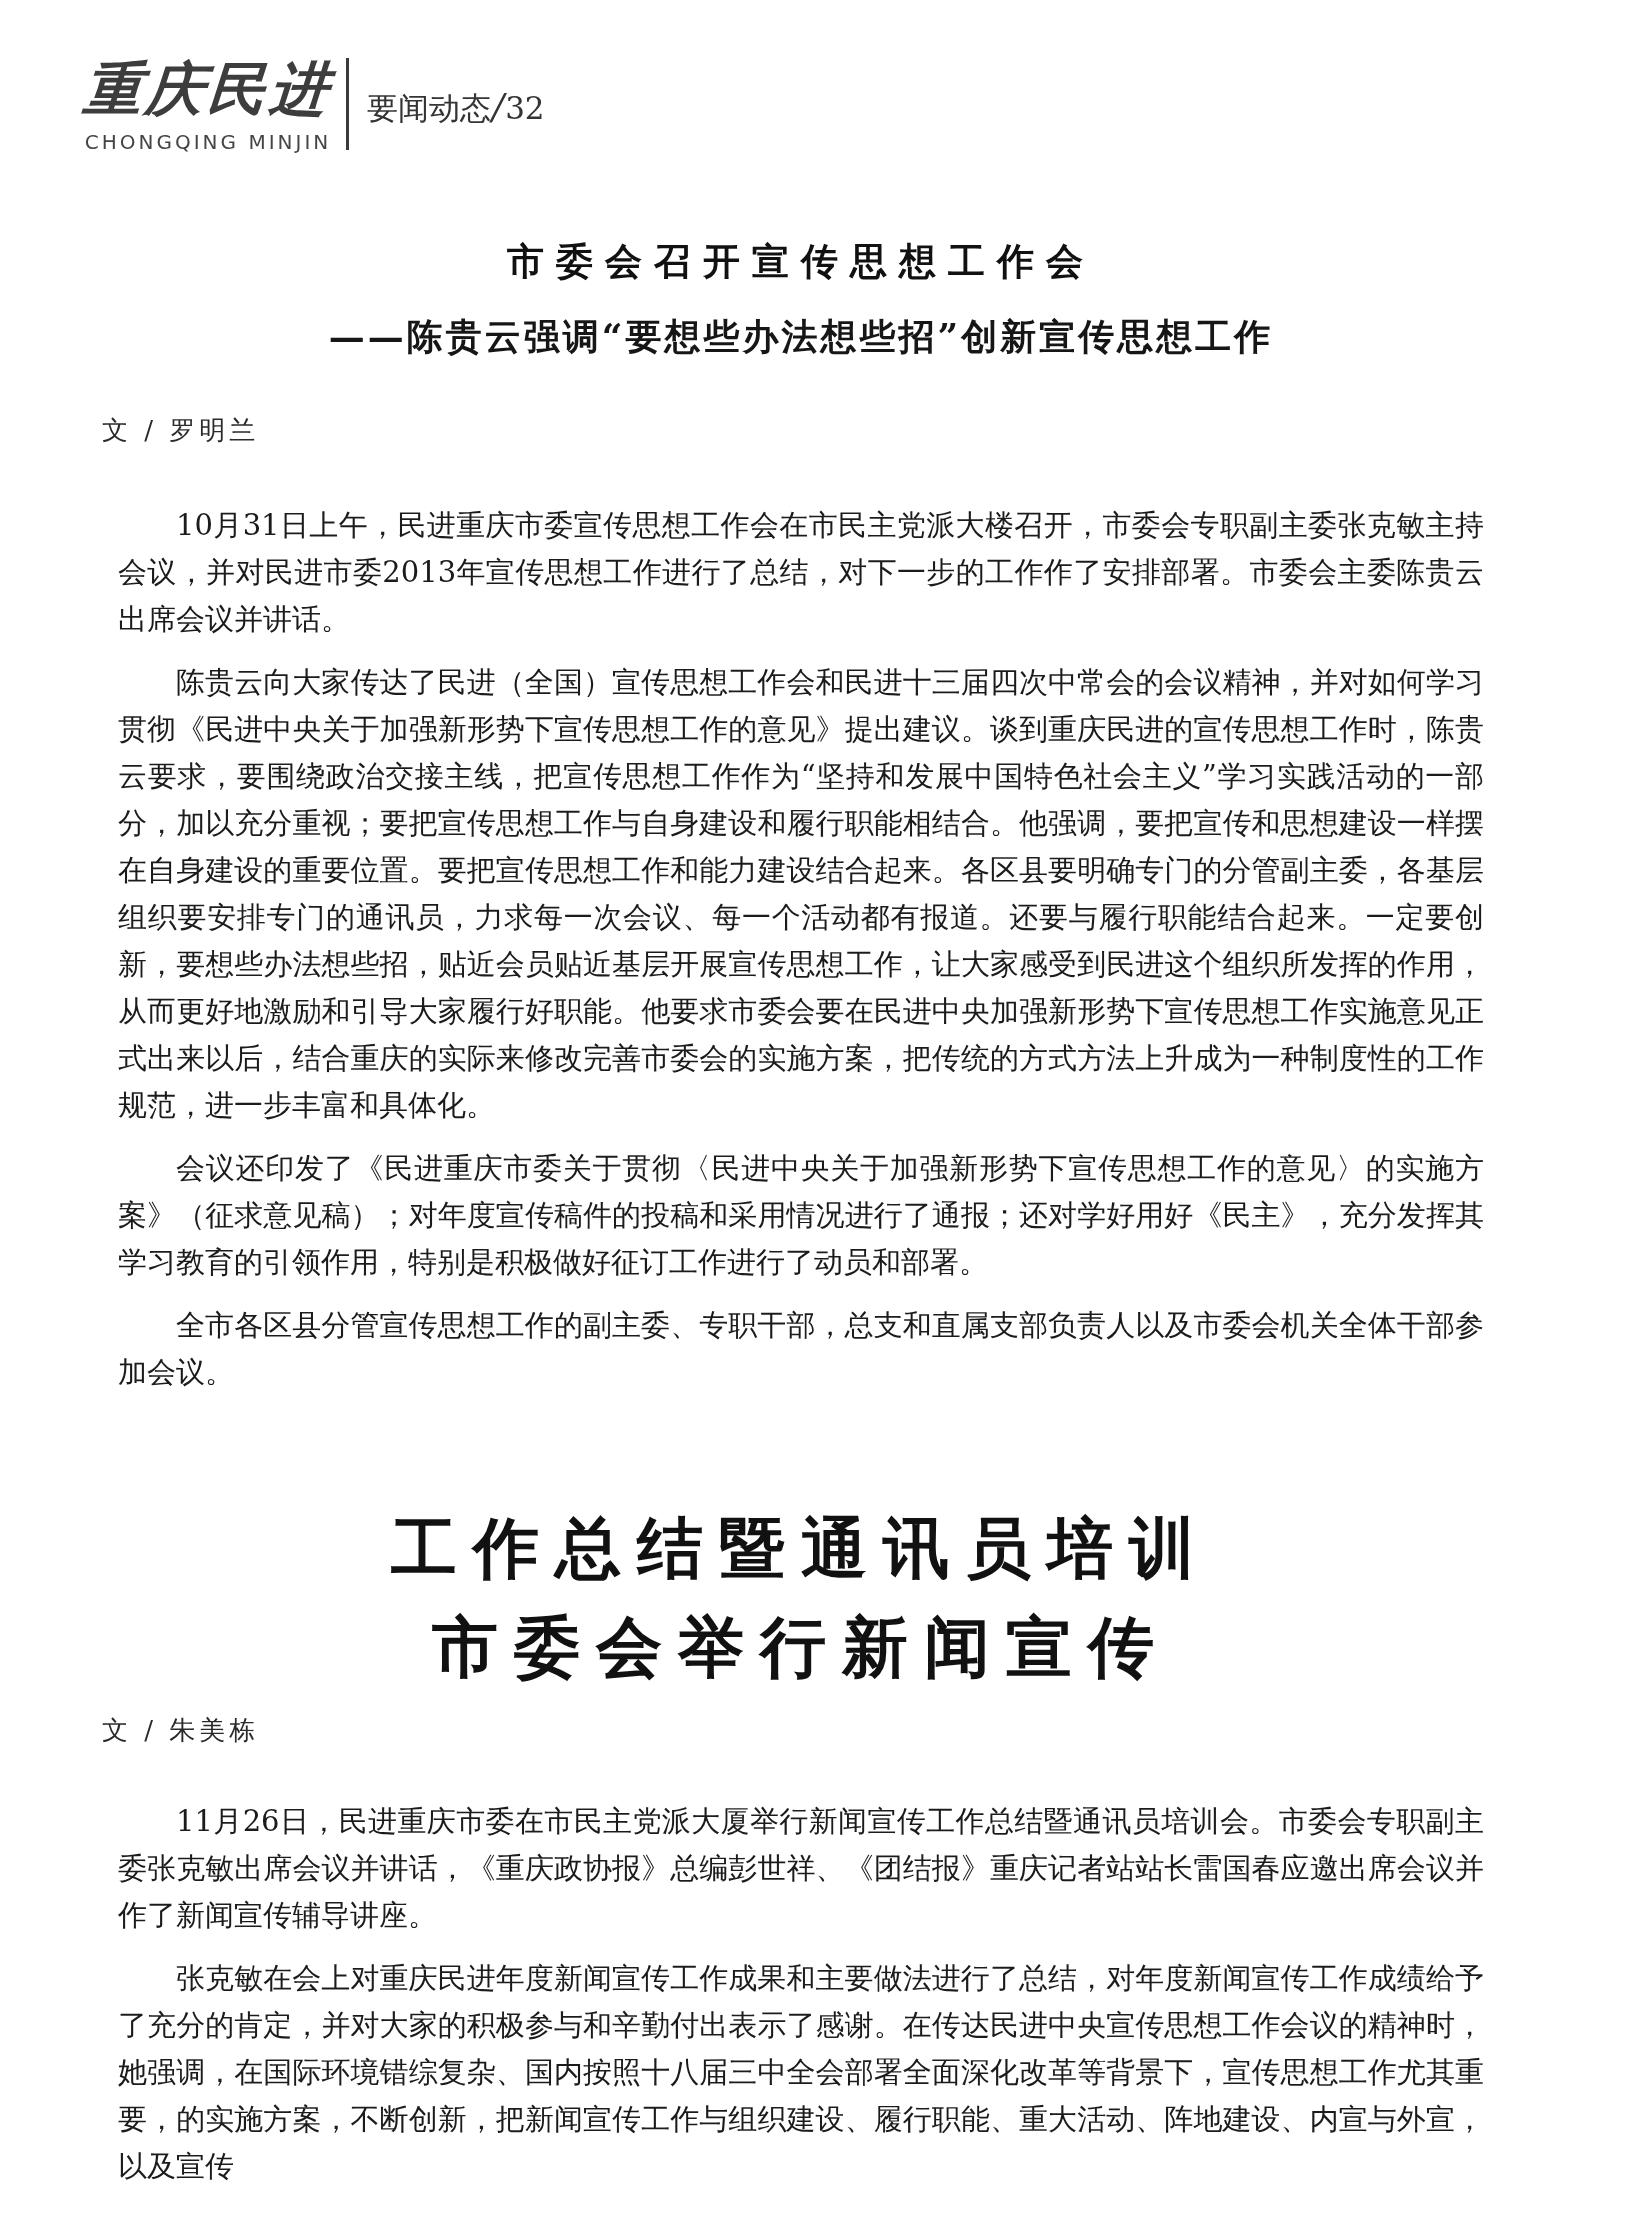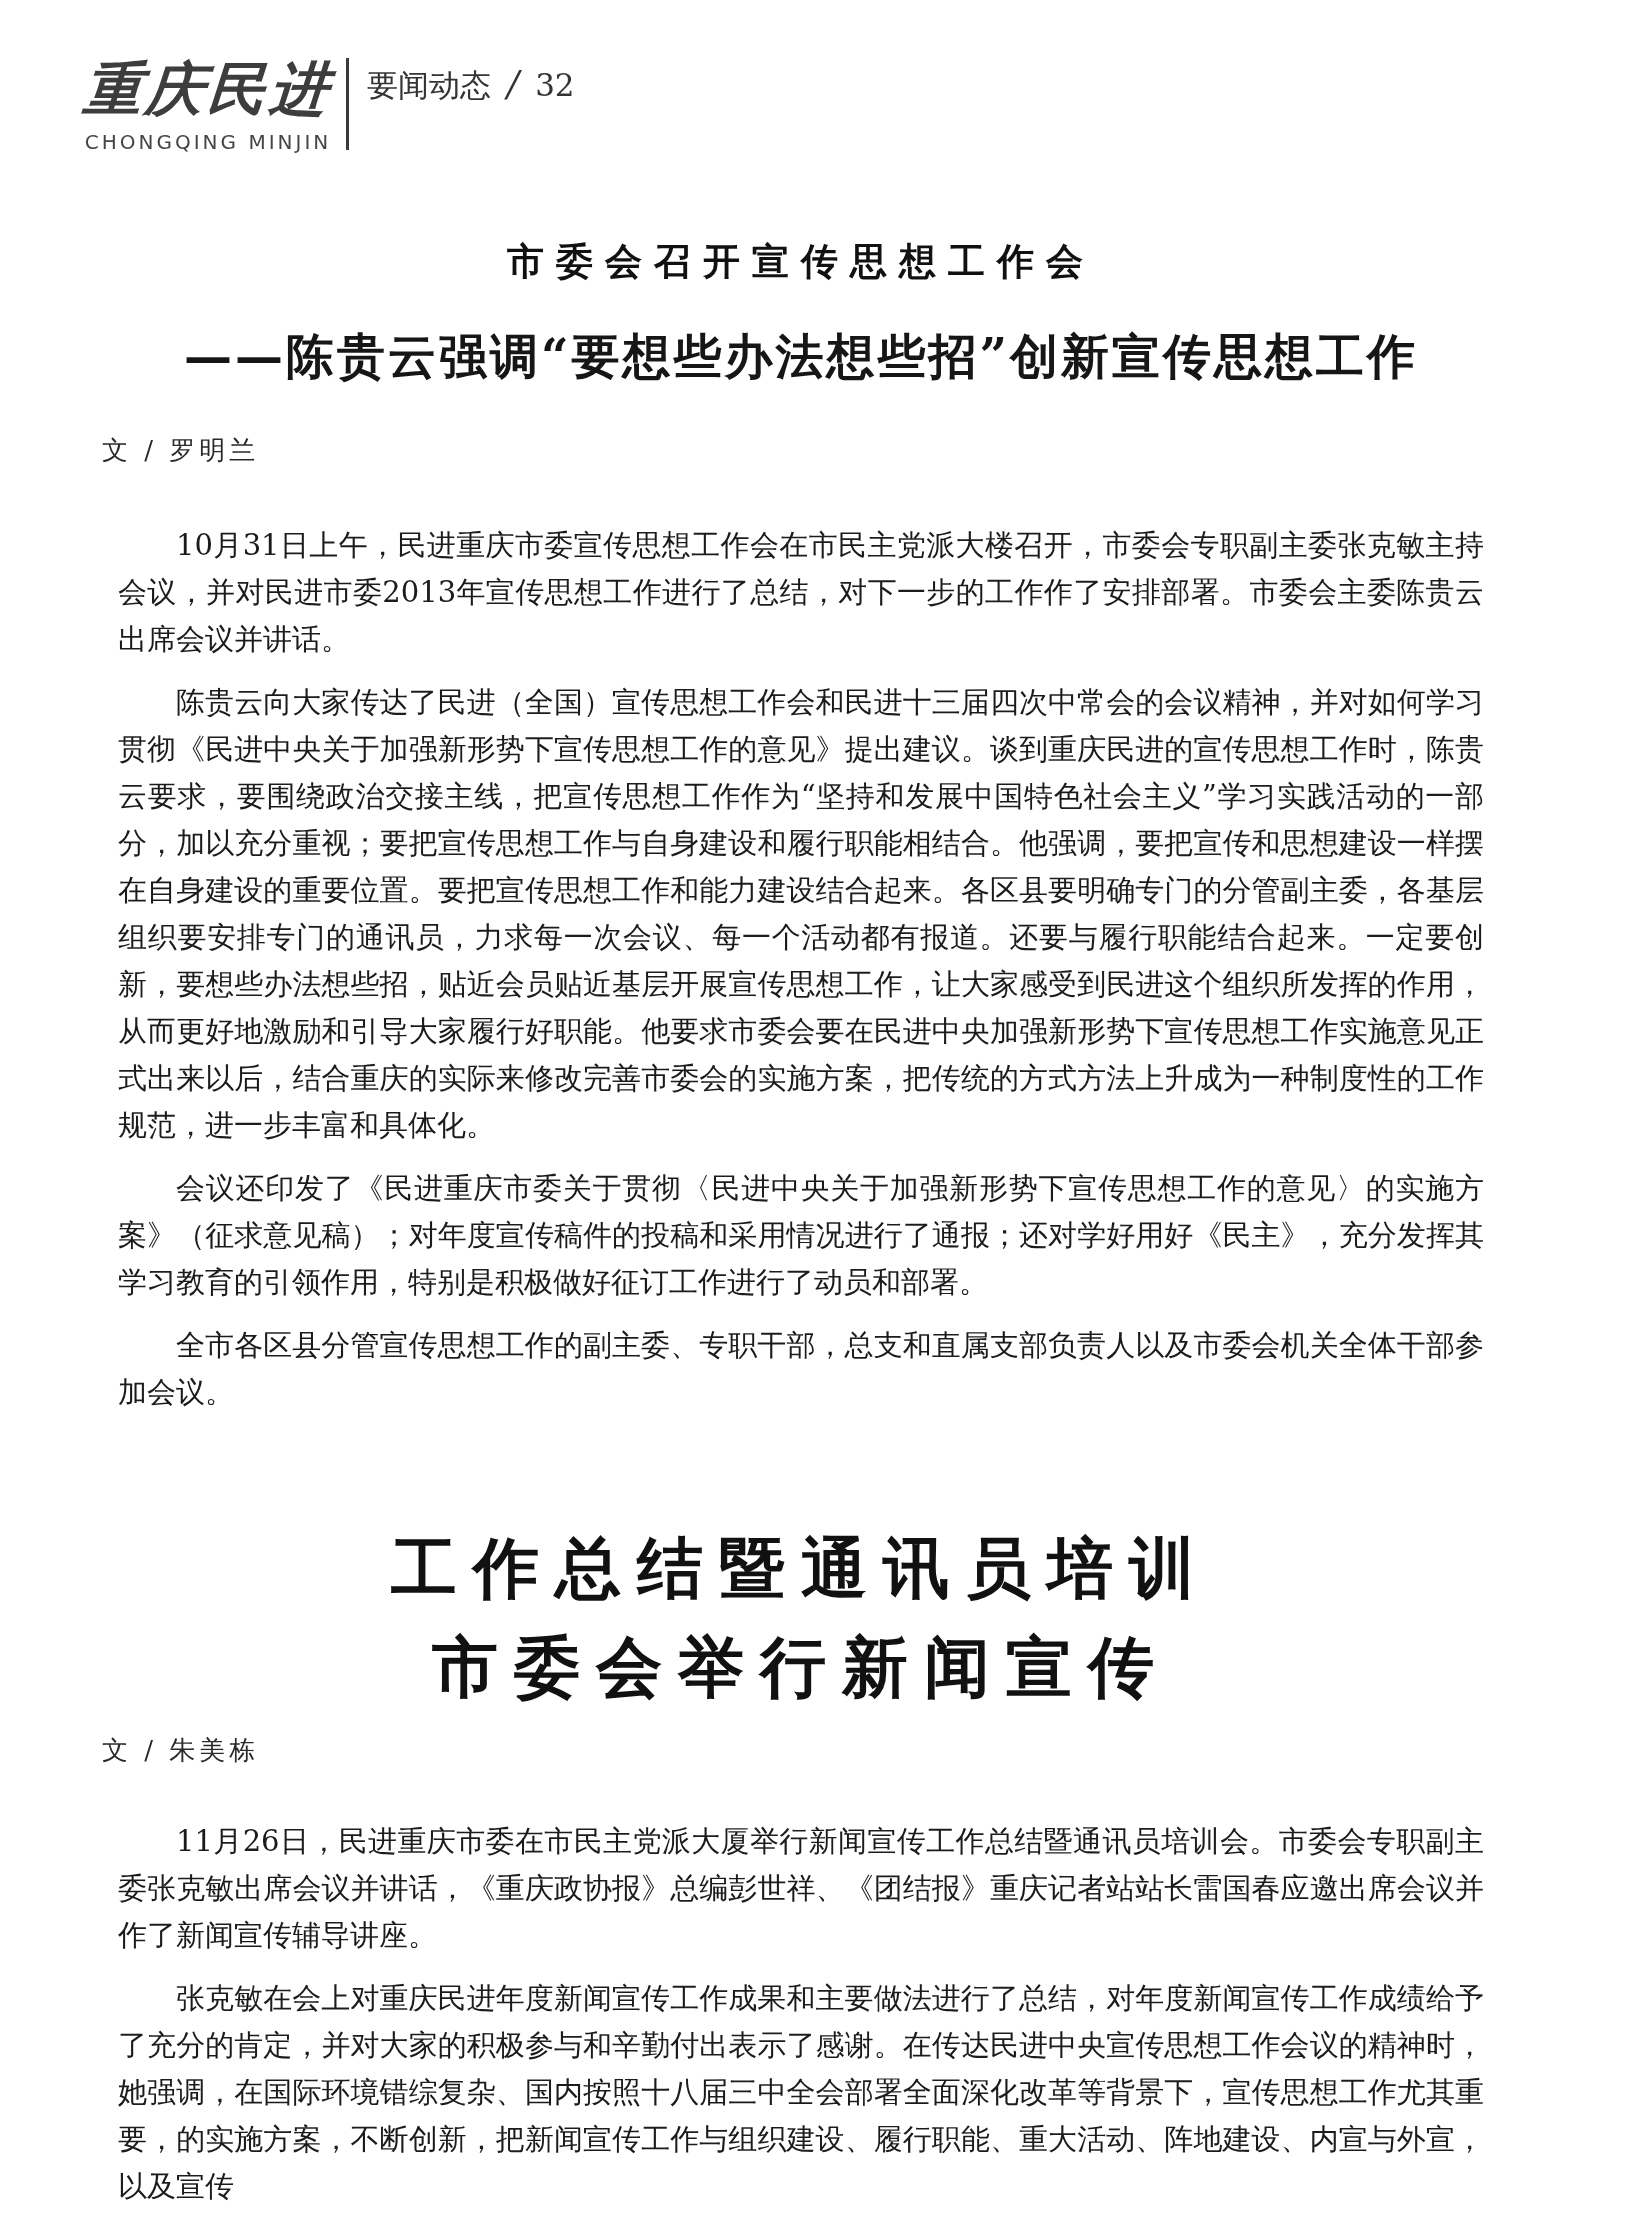--- a/index.html
+++ b/index.html
@@ -44,26 +44,26 @@
     margin-top: 2px;
     white-space: nowrap;
   }
   .header-divider {
     width: 3px;
     height: 92px;
     background: #3a3a3a;
     margin: 8px 18px 0 14px;
   }
   .section-label {
-    margin-top: 13px;
+    margin-top: 36px;
     font-size: 31px;
     color: #343434;
     display: flex;
     align-items: baseline;
-    gap: 16px;
+    gap: 1px;
     white-space: nowrap;
   }
   .section-slash {
     font-size: 36px;
     font-style: italic;
     color: #343434;
   }
 
   
   .content {
@@ -78,23 +78,23 @@
     margin-top: 225px;
     text-align: center;
     font-size: 37px;
     font-weight: 700;
     letter-spacing: 12px;
     line-height: 72px;
     color: #111;
     white-space: nowrap;
   }
   .a1-subtitle {
-    margin-top: 32px;
+    margin-top: 12px;
     text-align: center;
-    font-size: 48px;
+    font-size: 36px;
     font-weight: 700;
     letter-spacing: 3px;
     line-height: 54px;
     color: #161616;
     white-space: nowrap;
   }
   .byline {
     margin-top: 50px;
     text-align: left;
     font-size: 26px;

